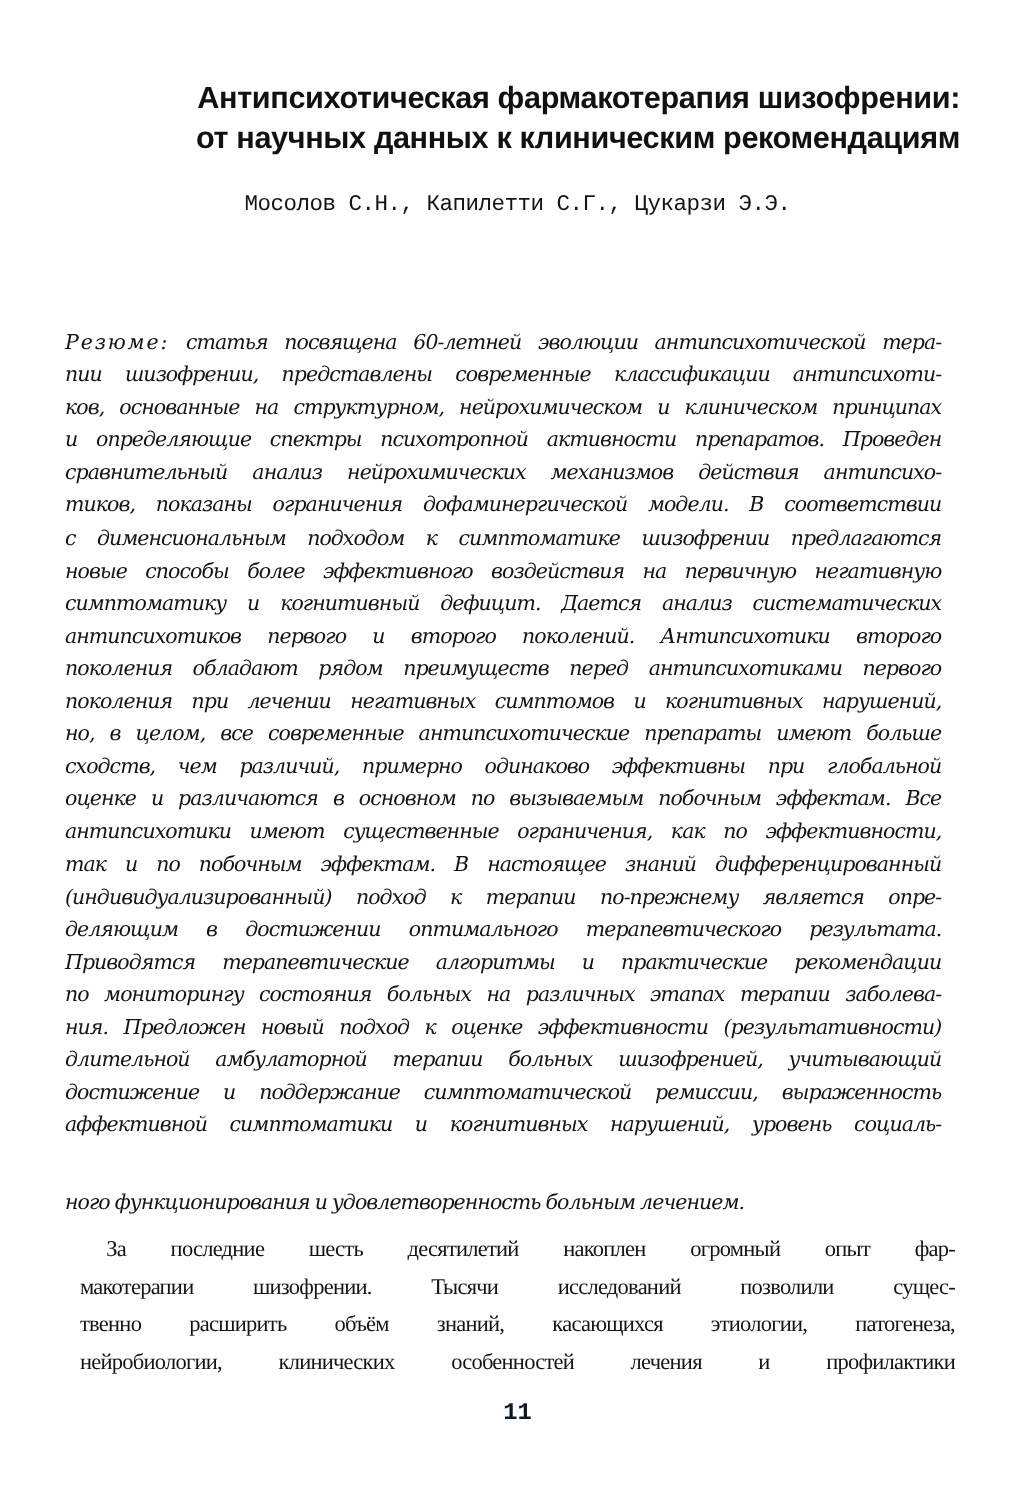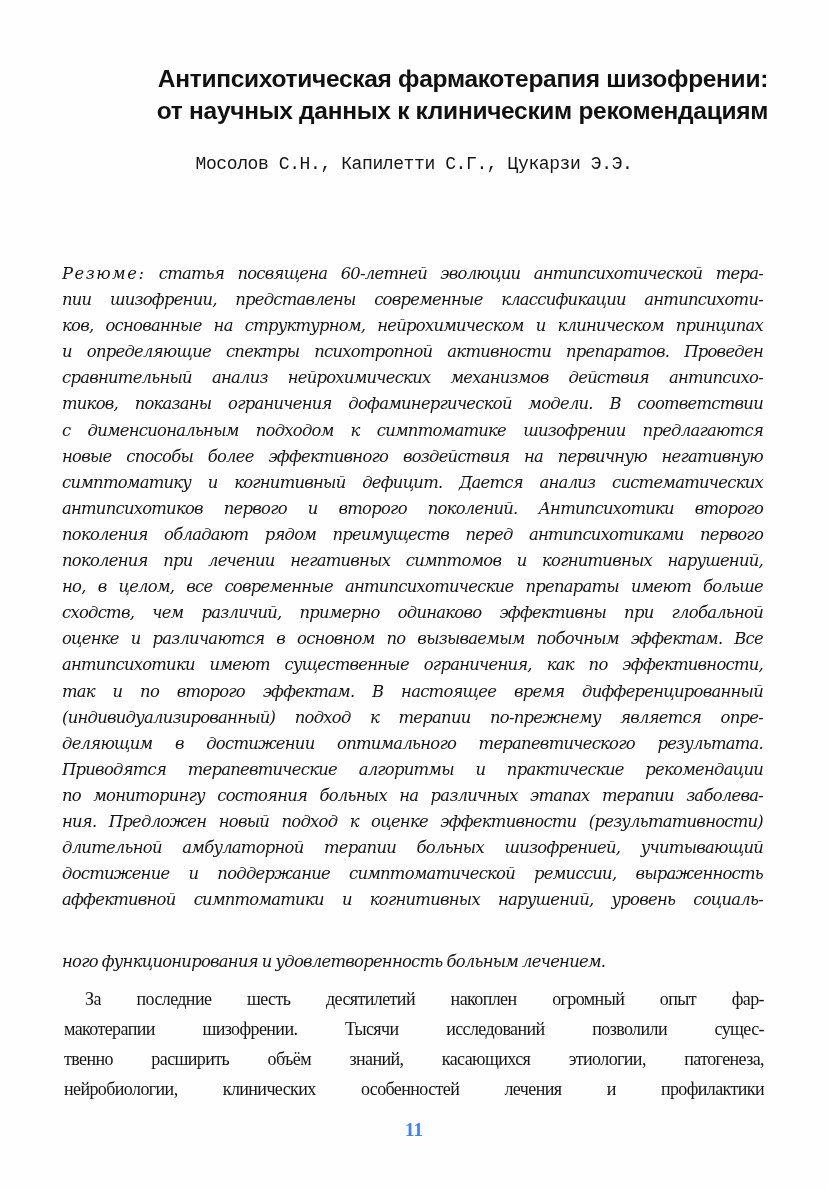--- a/index.html
+++ b/index.html
@@ -44,21 +44,21 @@
       text-align: center;
       font-family: Liberation Mono, monospace;
       font-size: 18px;
       line-height: 22px;
       letter-spacing: -0.4px;
       color: #151515;
       margin: 0;
     }
     .abstract {
       position: absolute;
-      left: 62px;
+      left: 52px;
       width: 701px;
       top: 261px;
       font-family: "DejaVu Serif", serif;
       font-style: italic;
       font-size: 16.4px;
       line-height: 26.1px;
       letter-spacing: -0.75px;
       word-spacing: -0.5px;
       color: #141414;
       margin: 0;
@@ -97,25 +97,25 @@
     }
     .body-text .bline.indent {
       padding-left: 21px;
     }
     .page-number {
       position: absolute;
       left: 364px;
       width: 100px;
       top: 1119px;
       text-align: center;
-      font-family: Liberation Serif, serif;
+      font-family: Liberation Mono, monospace;
       font-weight: bold;
       font-size: 19px;
       line-height: 22px;
-      color: #3b82f6;
+      color: #0f172a;
     }
   </style>
 </head>
 <body>
 
 <div class="page">
 
   <h1 class="title">
     <span class="line">Антипсихотическая фармакотерапия шизофрении:</span>
     <span class="line">от научных данных к клиническим рекомендациям</span>
@@ -133,21 +133,21 @@
     <span class="aline">с дименсиональным подходом к симптоматике шизофрении предлагаются</span>
     <span class="aline">новые способы более эффективного воздействия на первичную негативную</span>
     <span class="aline">симптоматику и когнитивный дефицит. Дается анализ систематических</span>
     <span class="aline">антипсихотиков первого и второго поколений. Антипсихотики второго</span>
     <span class="aline">поколения обладают рядом преимуществ перед антипсихотиками первого</span>
     <span class="aline">поколения при лечении негативных симптомов и когнитивных нарушений,</span>
     <span class="aline">но, в целом, все современные антипсихотические препараты имеют больше</span>
     <span class="aline">сходств, чем различий, примерно одинаково эффективны при глобальной</span>
     <span class="aline">оценке и различаются в основном по вызываемым побочным эффектам. Все</span>
     <span class="aline">антипсихотики имеют существенные ограничения, как по эффективности,</span>
-    <span class="aline">так и по второго эффектам. В настоящее время дифференцированный</span>
+    <span class="aline">так и по побочным эффектам. В настоящее знаний дифференцированный</span>
     <span class="aline">(индивидуализированный) подход к терапии по-прежнему является опре-</span>
     <span class="aline">деляющим в достижении оптимального терапевтического результата.</span>
     <span class="aline">Приводятся терапевтические алгоритмы и практические рекомендации</span>
     <span class="aline">по мониторингу состояния больных на различных этапах терапии заболева-</span>
     <span class="aline">ния. Предложен новый подход к оценке эффективности (результативности)</span>
     <span class="aline">длительной амбулаторной терапии больных шизофренией, учитывающий</span>
     <span class="aline">достижение и поддержание симптоматической ремиссии, выраженность</span>
     <span class="aline">аффективной симптоматики и когнитивных нарушений, уровень социаль-</span>
     <span class="aline last">ного функционирования и удовлетворенность больным лечением.</span>
   </div>

